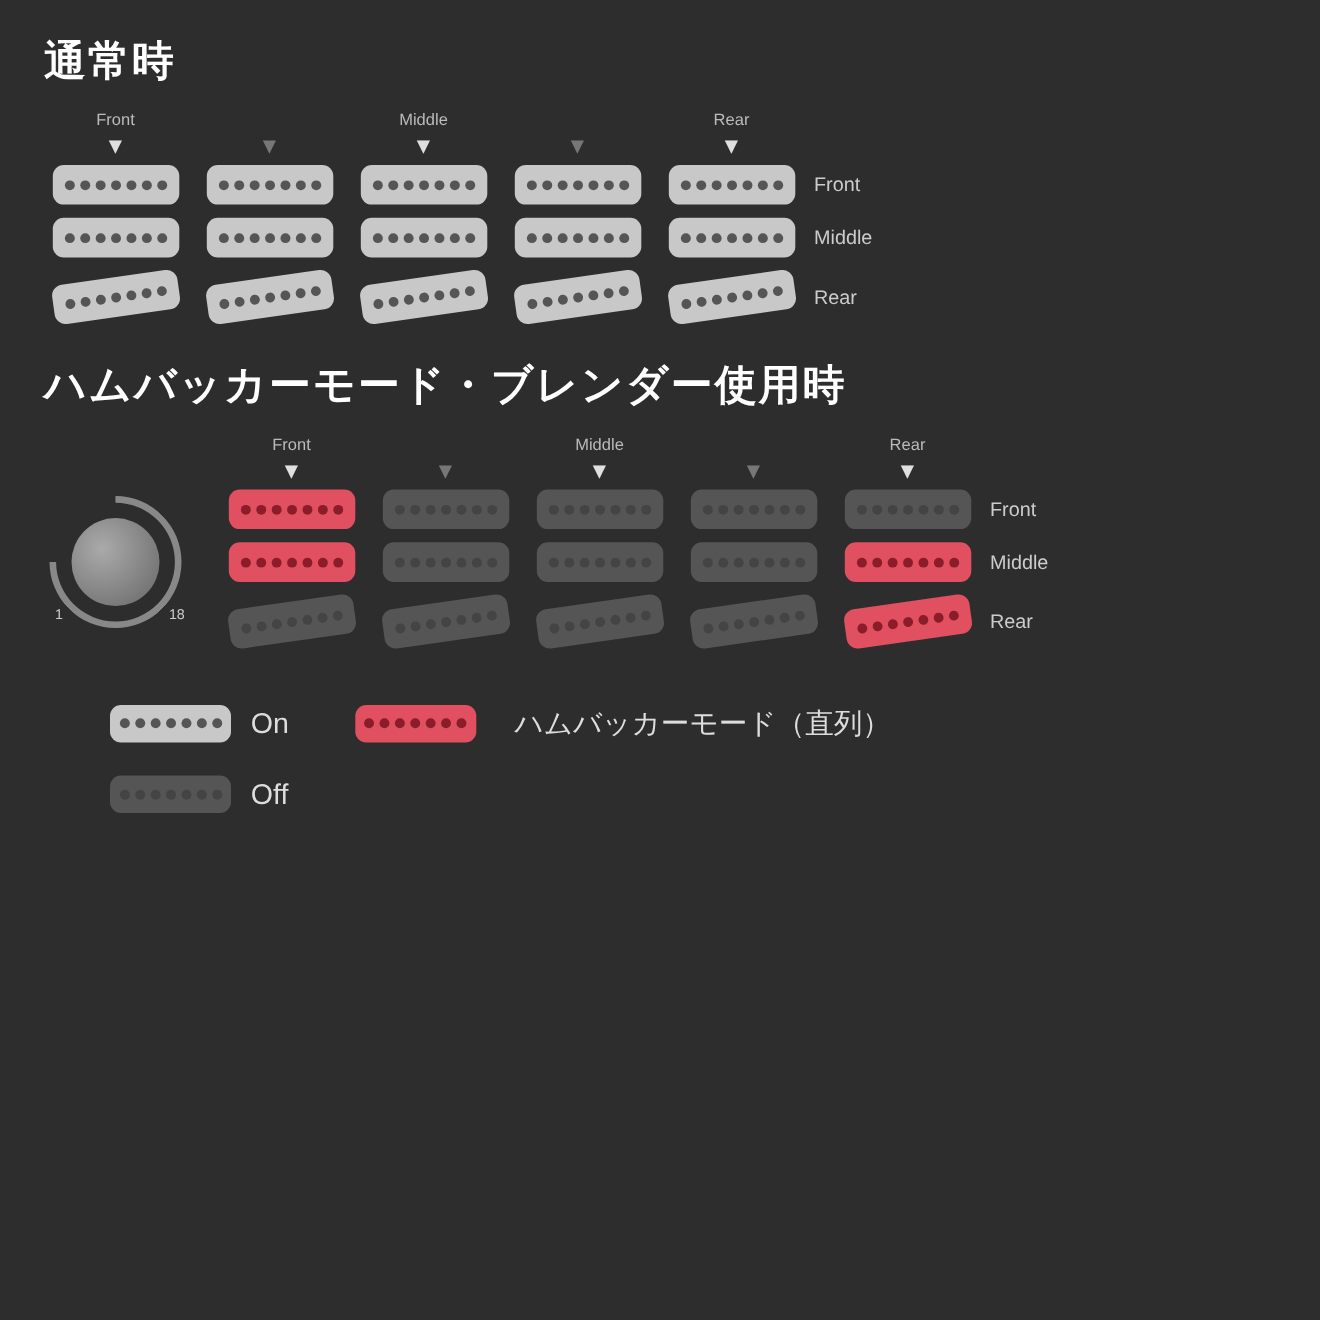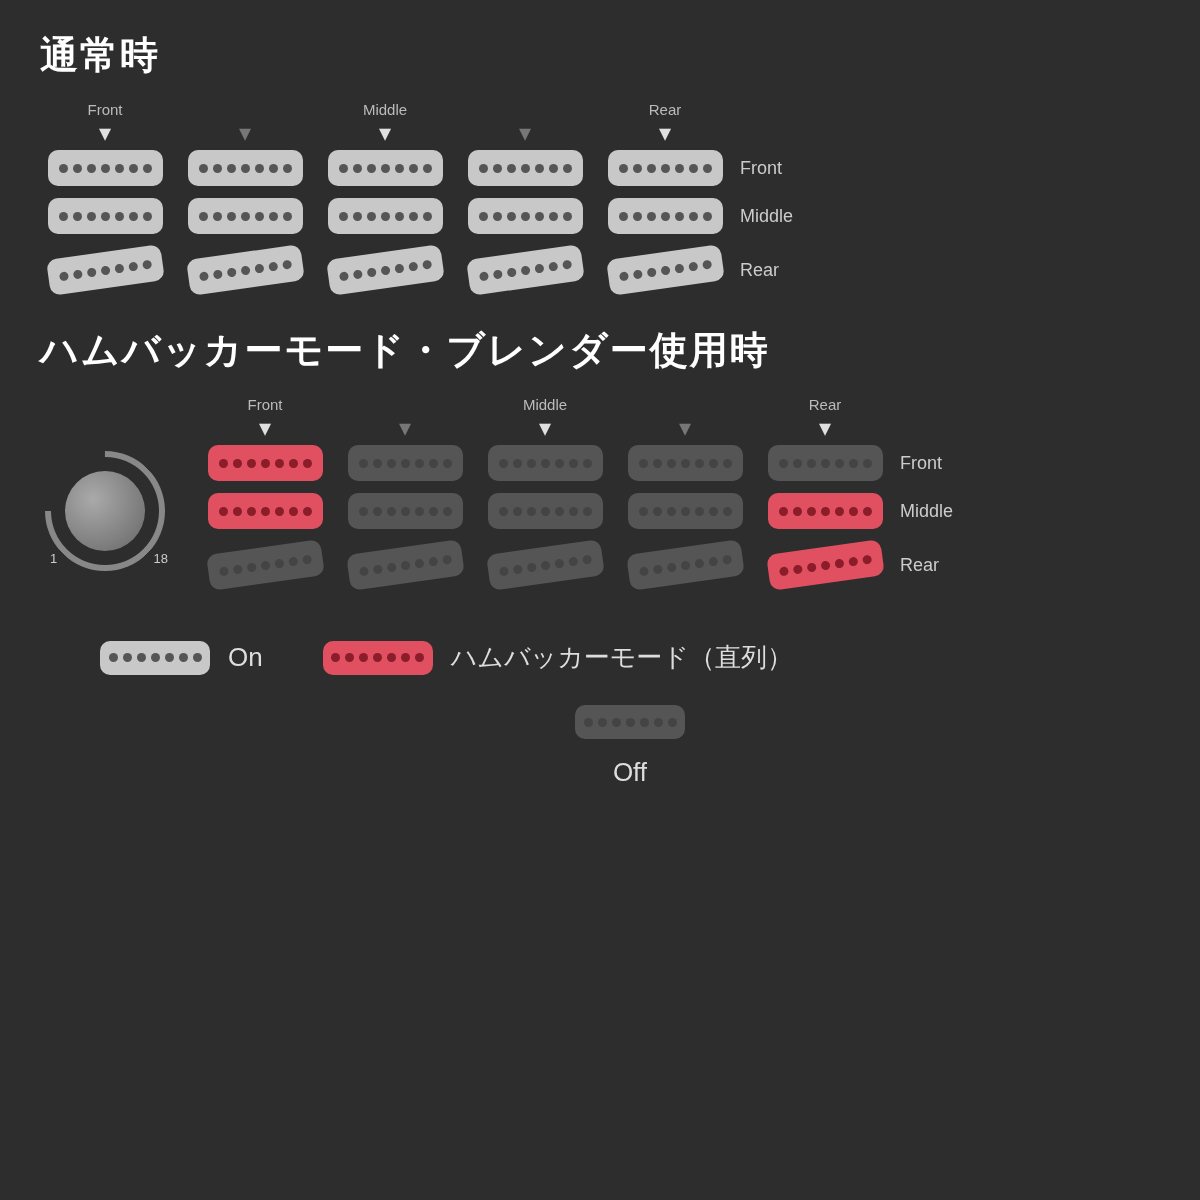--- a/index.html
+++ b/index.html
@@ -601,35 +601,35 @@
           <div class="d"></div>
             <div class="d"></div>
             <div class="d"></div>
             <div class="d"></div>
             <div class="d"></div>
             <div class="d"></div>
             <div class="d"></div>
         </div>
         <span class="legend-label">On</span>
       </div>
-      <div style="display:flex; align-items:center; gap:18px;">
+      <div style="display:flex; align-items:center; gap:35px;">
         <div class="pu pu-straight pu-hum" style="width:110px; height:34px;">
           <div class="d"></div>
             <div class="d"></div>
             <div class="d"></div>
             <div class="d"></div>
             <div class="d"></div>
             <div class="d"></div>
             <div class="d"></div>
         </div>
         <span class="legend-label">ハムバッカーモード（直列）</span>
       </div>
     </div>
 
-    <div style="display:flex; align-items:center; gap:18px;flex-direction:column;">
+    <div style="display:flex; align-items:center; gap:18px;">
       <div class="pu pu-straight pu-off" style="width:110px; height:34px;">
         <div class="d"></div>
           <div class="d"></div>
           <div class="d"></div>
           <div class="d"></div>
           <div class="d"></div>
           <div class="d"></div>
           <div class="d"></div>
       </div>
       <span class="legend-label">Off</span>

